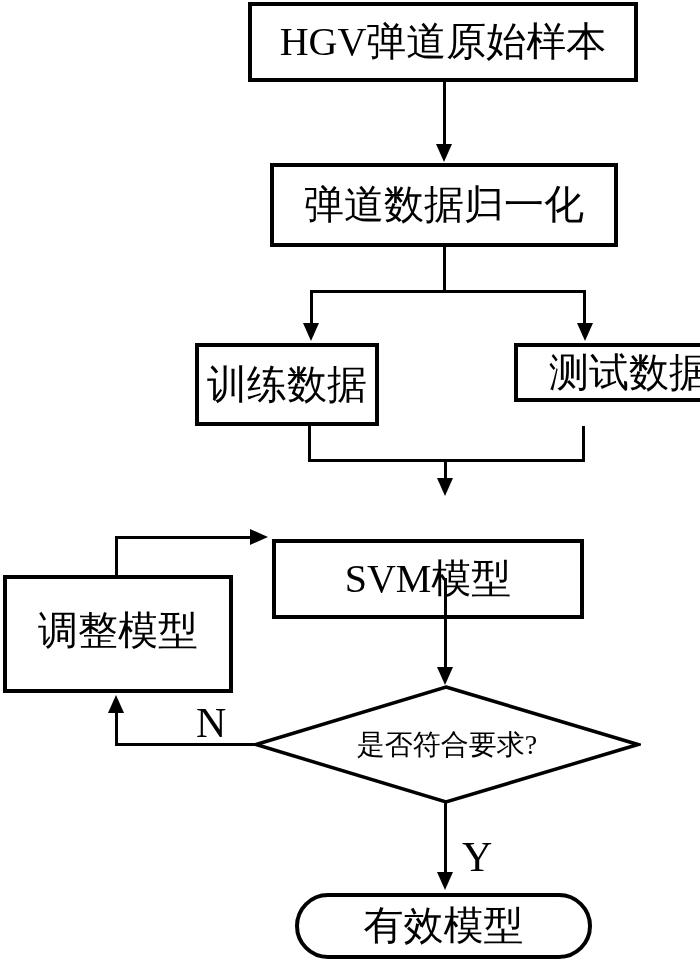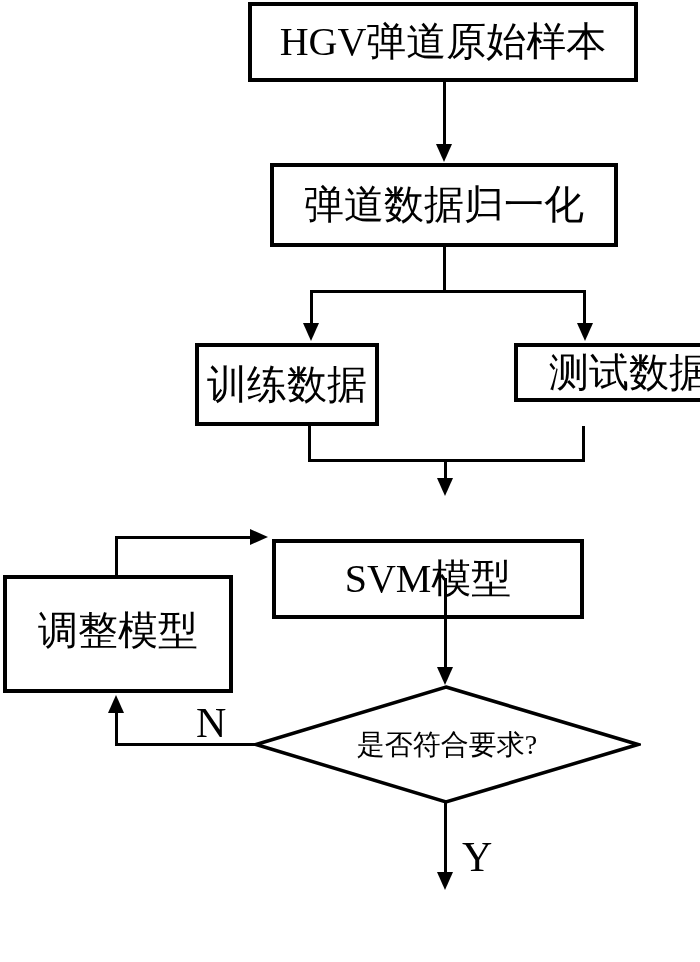--- a/index.html
+++ b/index.html
@@ -71,20 +71,23 @@
     </span>
   </div>
 
   <svg class="diamond-svg" viewBox="0 0 388 119">
     <polygon points="193,2 385,59.5 193,117 3,59.5" fill="#ffffff" stroke="#000000" stroke-width="3.5"></polygon>
   </svg>
   <div class="diamond-label">
     <span>是否符合要求?</span>
   </div>
 
+  <div class="node stadium" style="left:295px; top:893px; width:297px; height:66px;">
+    <span>有效模型</span>
+  </div>
 
   <div class="line" style="left:443px; top:82px; width:3px; height:63px;"></div>
   <div class="ah ah-down" style="left:436px; top:144px;"></div>
 
   <div class="line" style="left:443px; top:247px; width:3px; height:46px;"></div>
   <div class="line" style="left:310px; top:290px; width:276px; height:3px;"></div>
   <div class="line" style="left:310px; top:290px; width:3px; height:34px;"></div>
   <div class="ah ah-down" style="left:303px; top:323px;"></div>
   <div class="line" style="left:583px; top:290px; width:3px; height:34px;"></div>
   <div class="ah ah-down" style="left:577px; top:323px;"></div>

